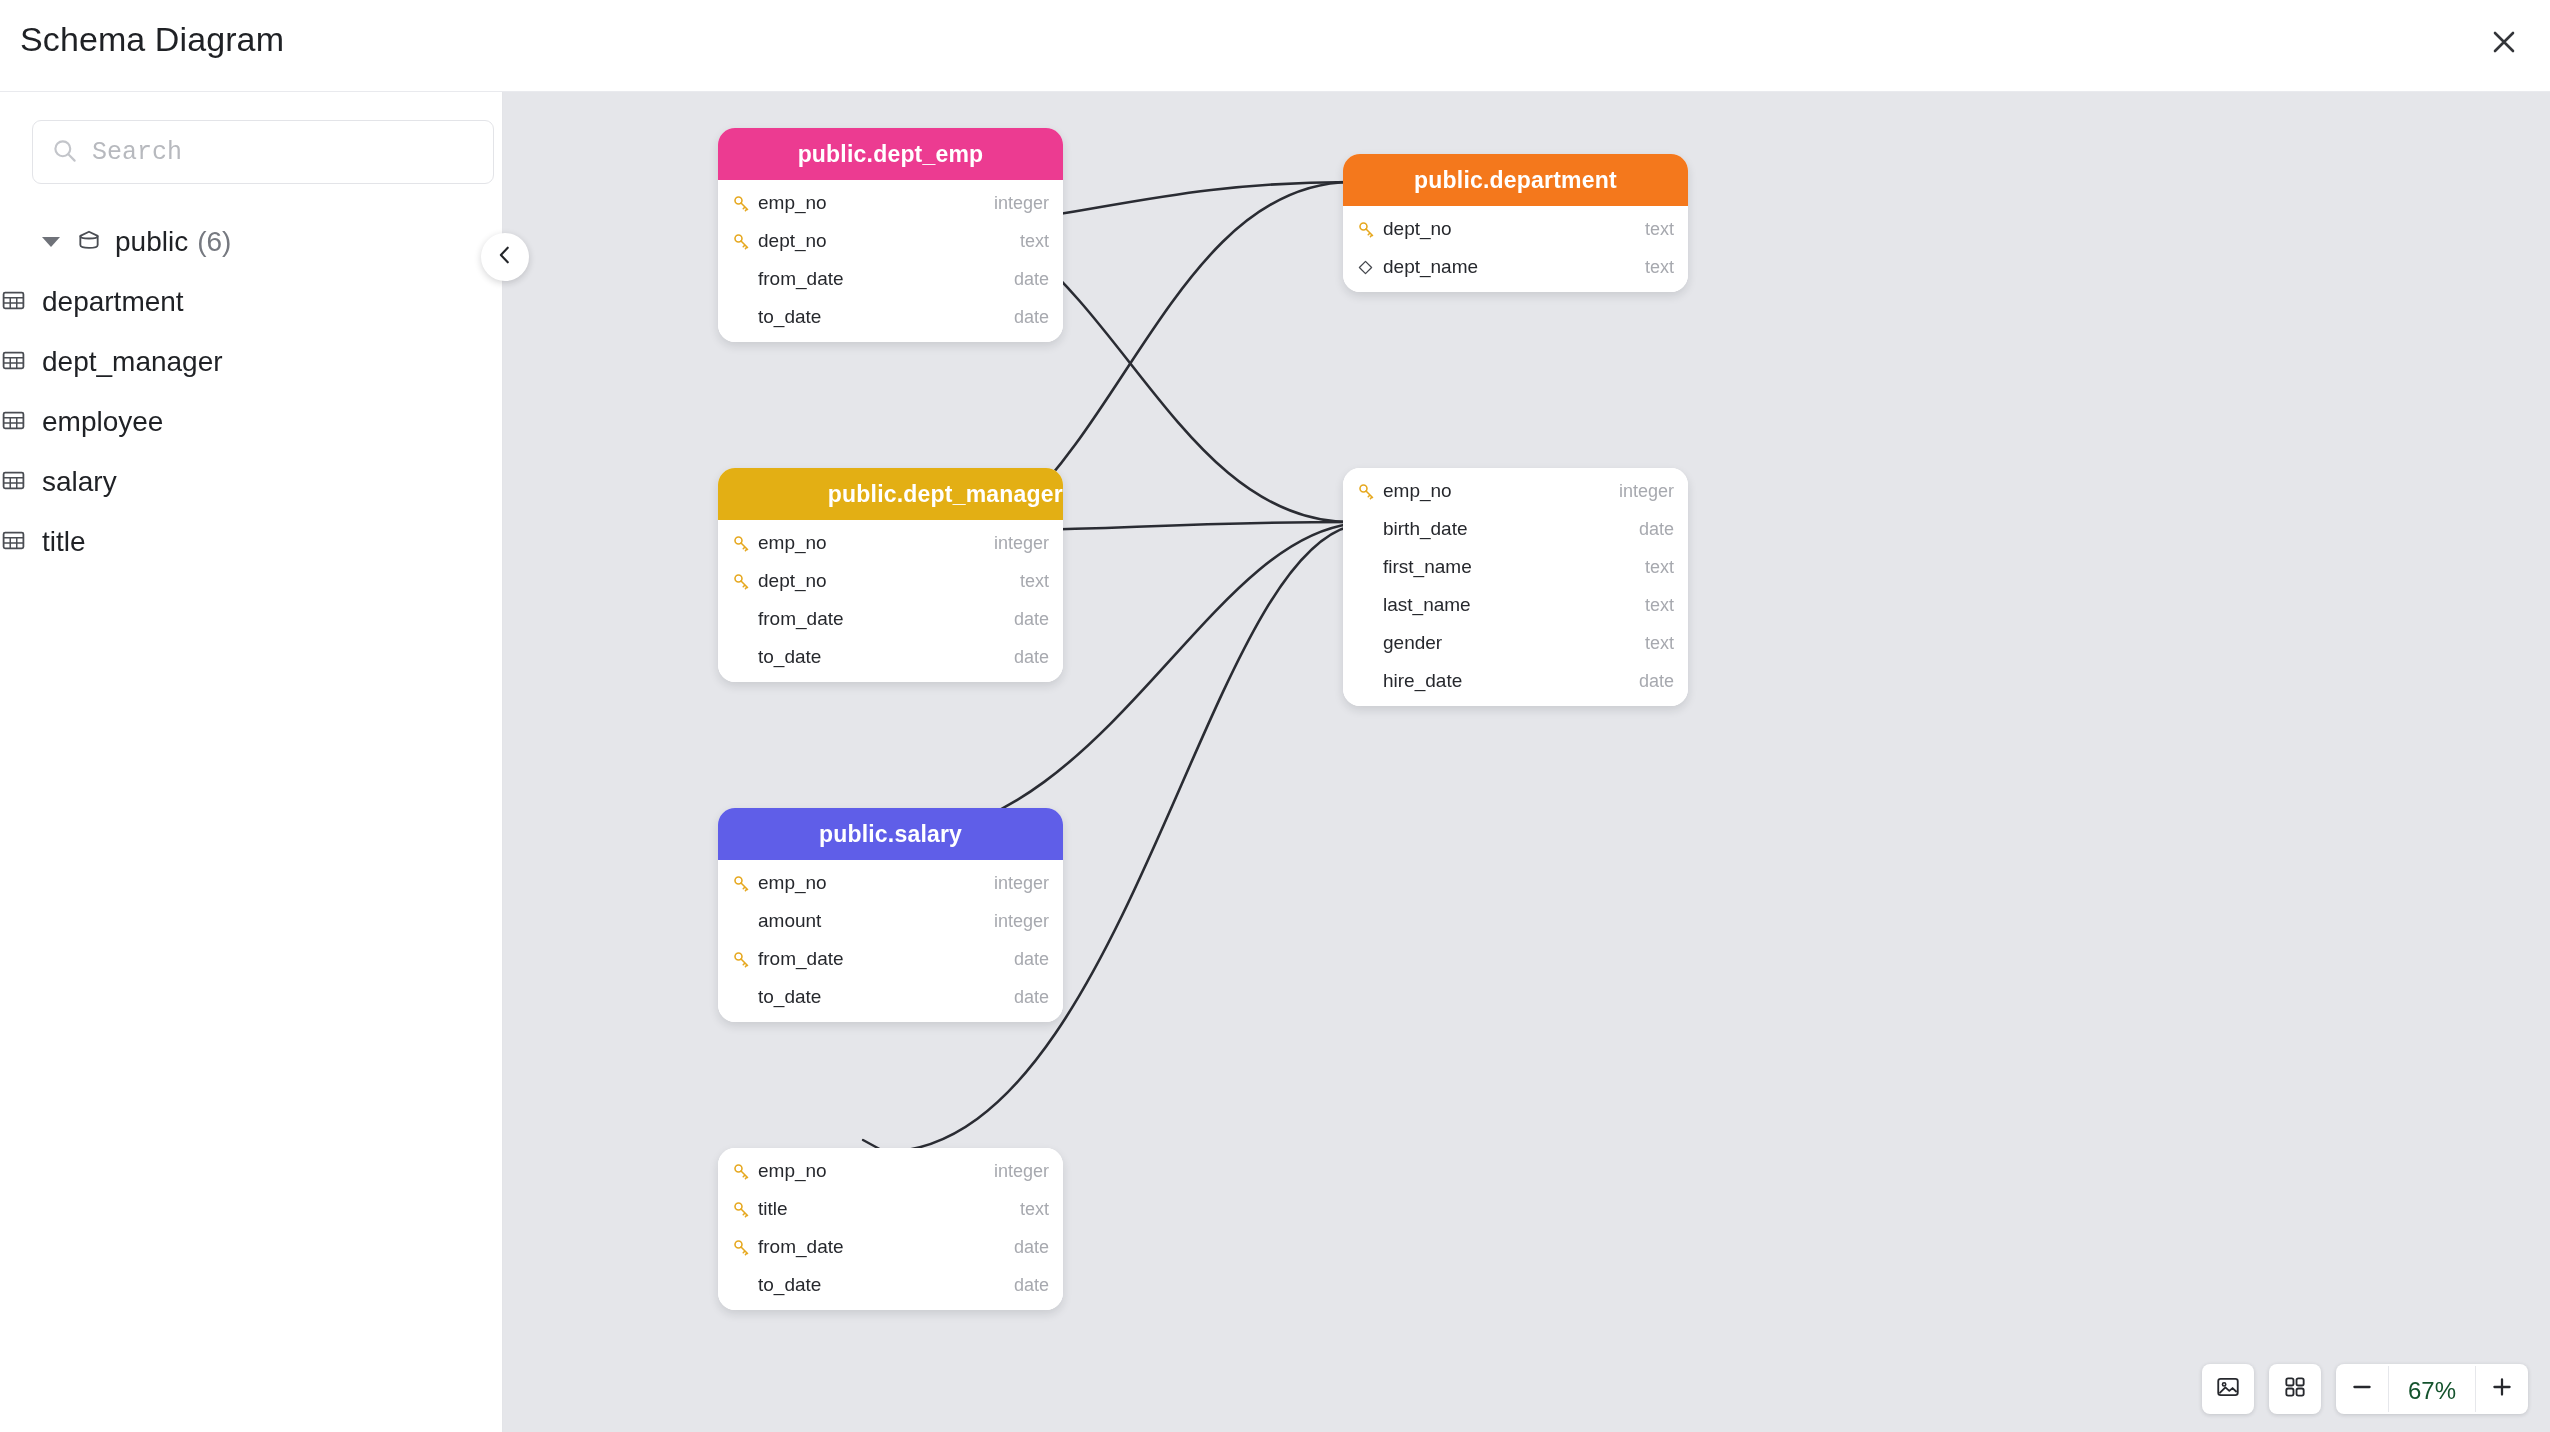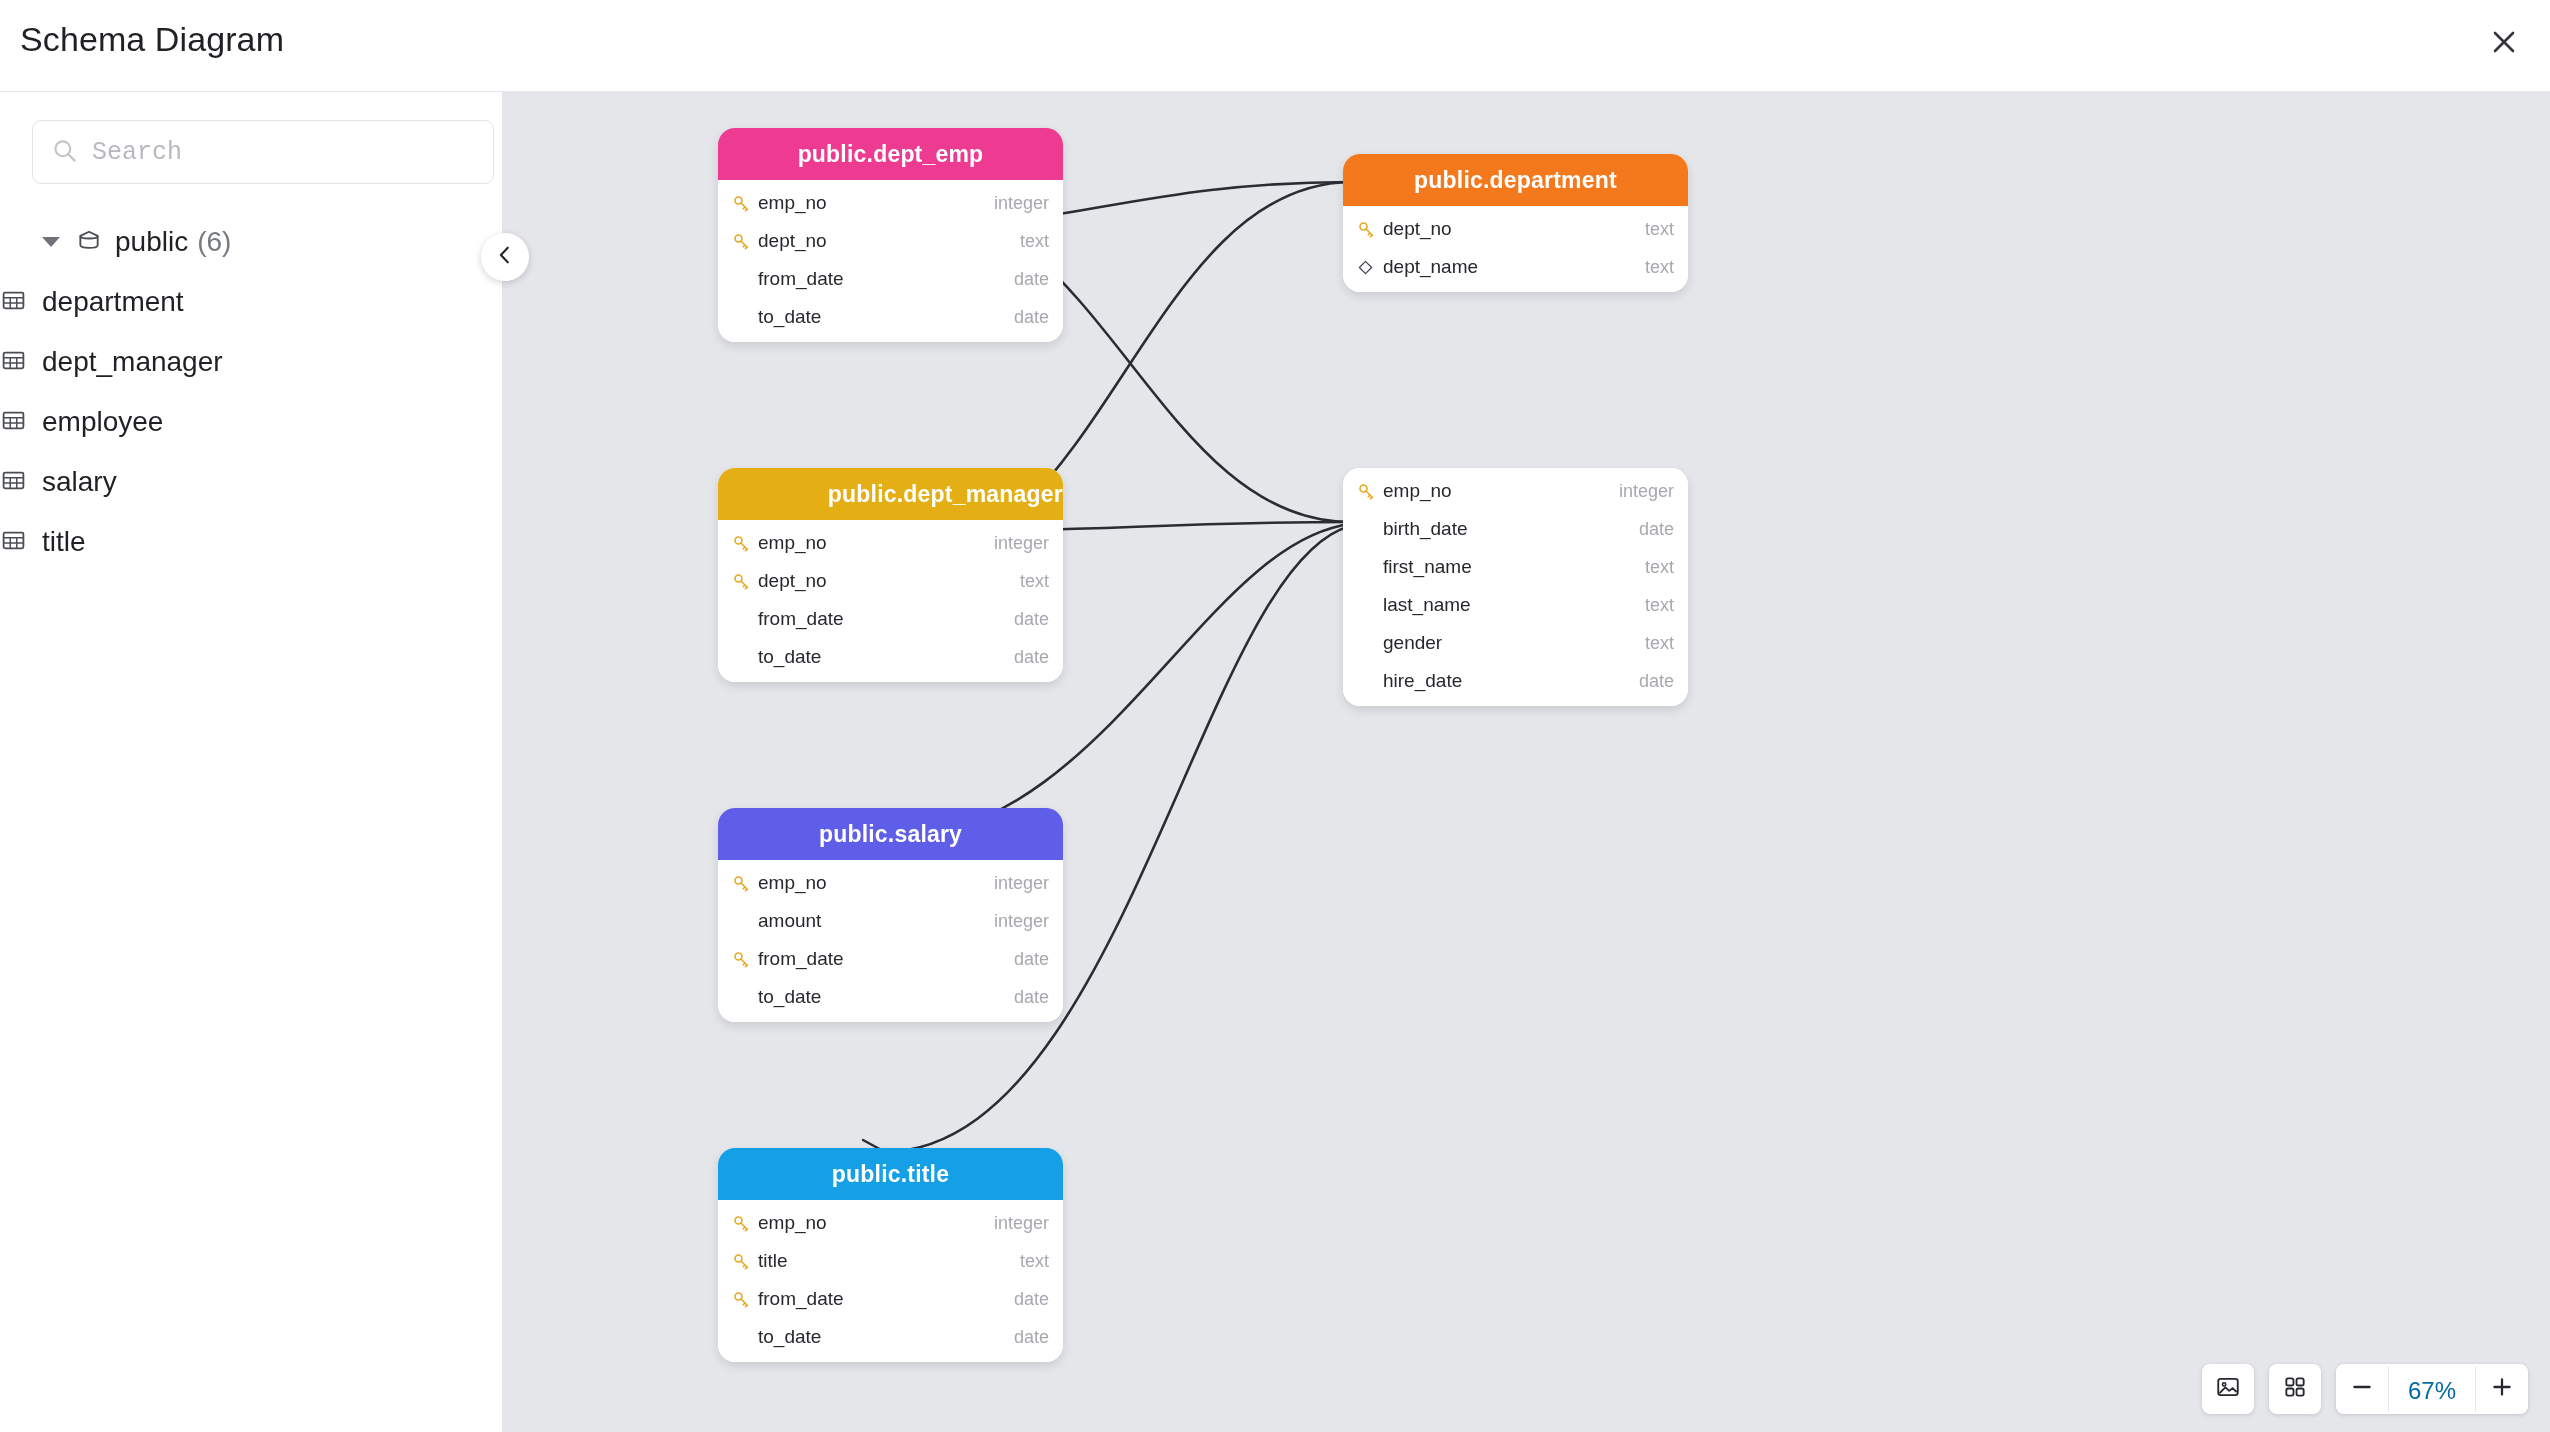--- a/index.html
+++ b/index.html
@@ -194,21 +194,21 @@
   }
   .zoom-btn {
     width: 52px; height: 50px;
     display: flex; align-items: center; justify-content: center;
     cursor: pointer;
   }
   .zoom-level {
     min-width: 88px;
     text-align: center;
     font-size: 24px;
-    color: #0369a1;
+    color: #14532d;
     border-left: 1px solid #e6e7eb;
     border-right: 1px solid #e6e7eb;
     line-height: 50px;
     height: 46px;
     cursor: pointer;
   }
 </style>
 </head>
 <body>
 
@@ -498,23 +498,20 @@
               <span class="col-type">date</span>
             </div>
             <div class="col-row">
               <span class="col-icon"></span>
               <span class="col-name">to_date</span>
               <span class="col-type">date</span>
             </div>
           </div>
         </div>
         <div class="node" style="left: 215px; top: 1056px;">
-          <div class="node-header" style="background: rgb(21, 159, 230);">
-            <span>public.title</span>
-          </div>
           <div class="node-body">
             <div class="col-row">
               <span class="col-icon">
                 <svg width="19" height="19" viewBox="0 0 24 24">
                   <circle cx="8.2" cy="8.2" r="4.4" stroke="#e6a81f" stroke-width="2" fill="none"></circle>
                   <path d="M11.4 11.4 L19.6 19.6 M16.4 16.4 L14.2 18.6 M19 19 L17 21" stroke="#e6a81f" stroke-width="2" stroke-linecap="round" fill="none"></path>
                 </svg>
               </span>
               <span class="col-name">emp_no</span>
               <span class="col-type">integer</span>

